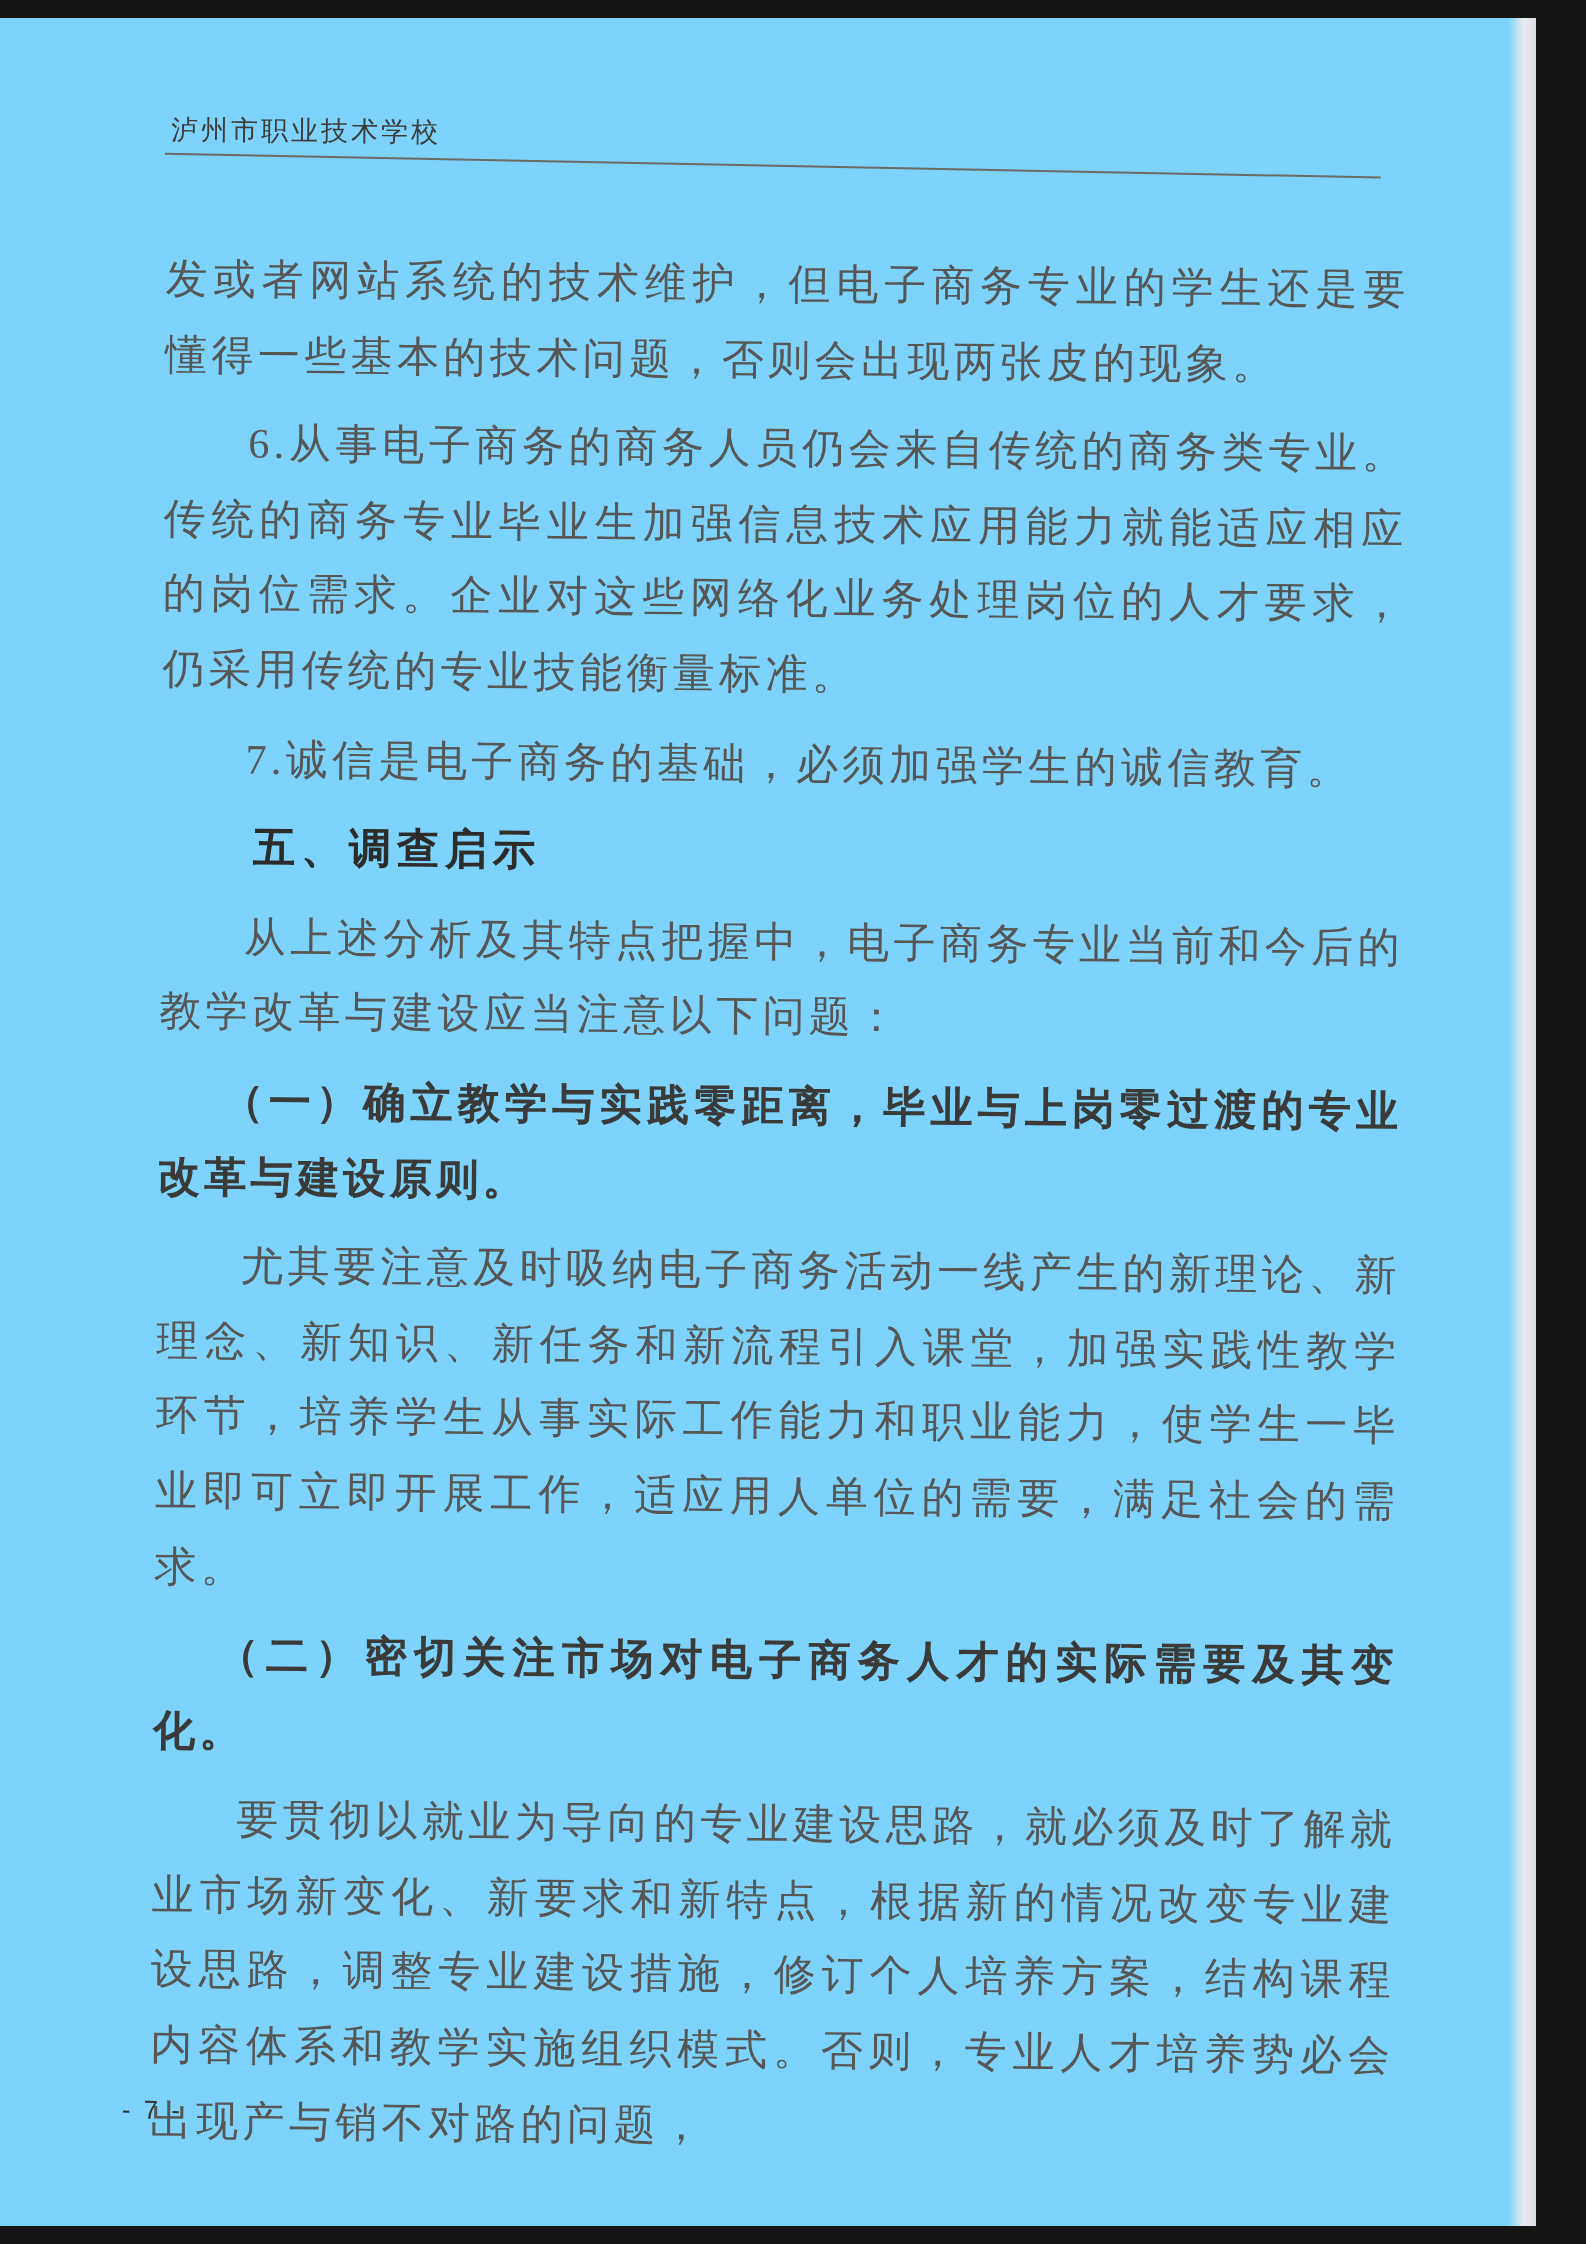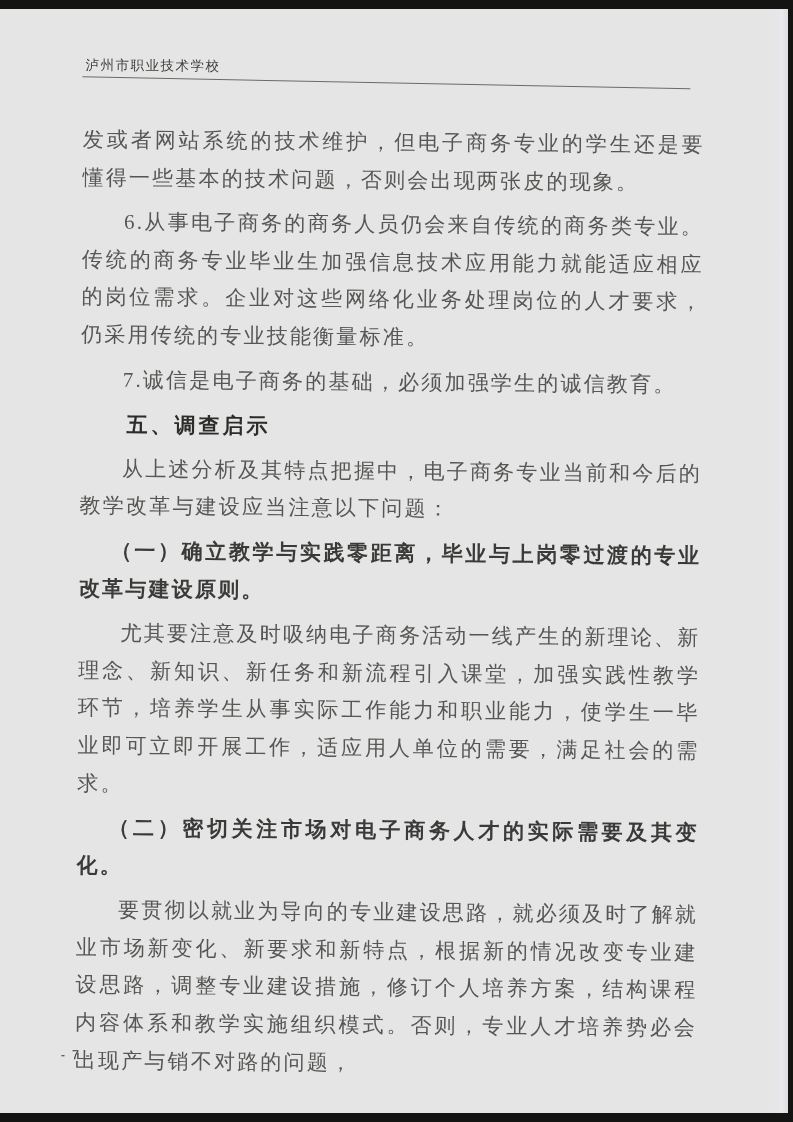--- a/index.html
+++ b/index.html
@@ -15,22 +15,21 @@
     font-family: "Liberation Serif", serif;
   }
 
   
   .page {
     position: absolute;
     left: 0;
     top: 9px;
     width: 768px;
     height: 1104px;
-    background: #e5e5e5;
-    padding-left: 20px;
+    background: #7dd3fc;
   }
 
   
   .scan-skew {
     position: absolute;
     left: 0;
     top: 0;
     width: 100%;
     height: 100%;
     transform: rotate(0.5deg);

